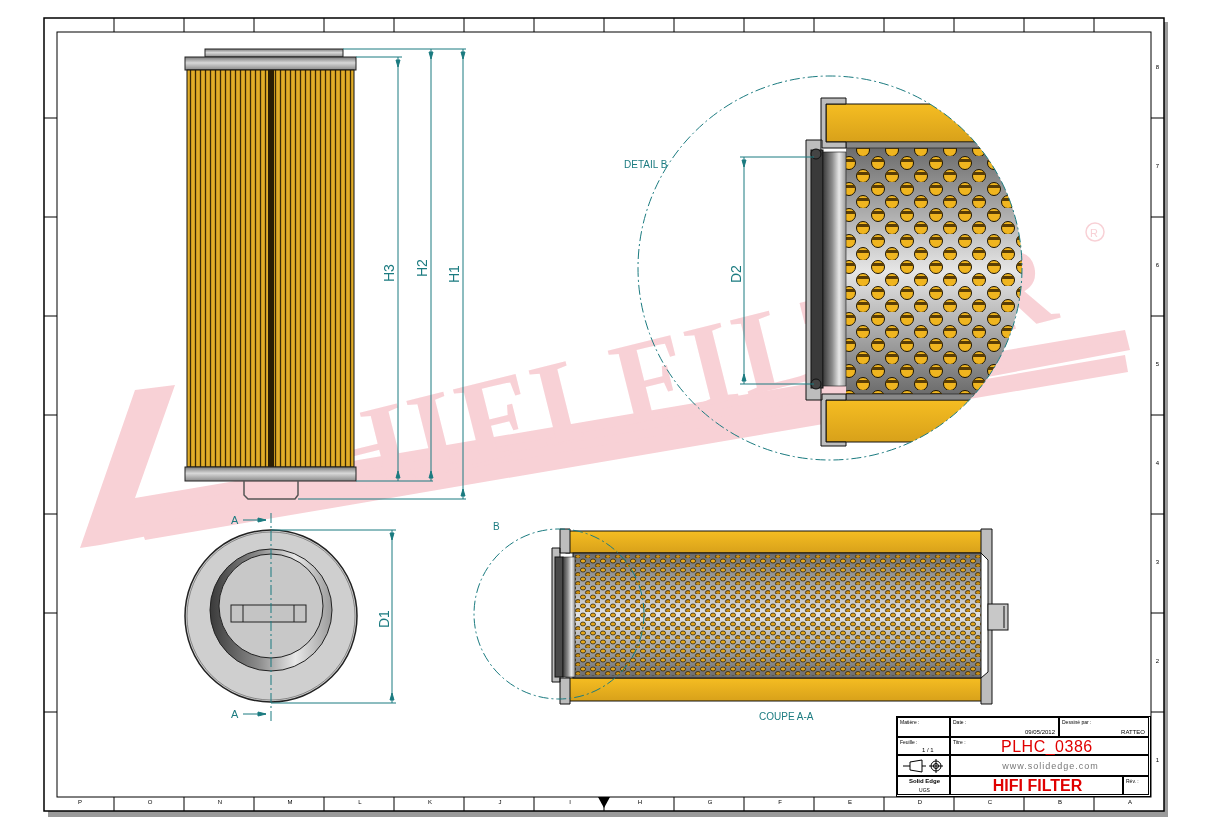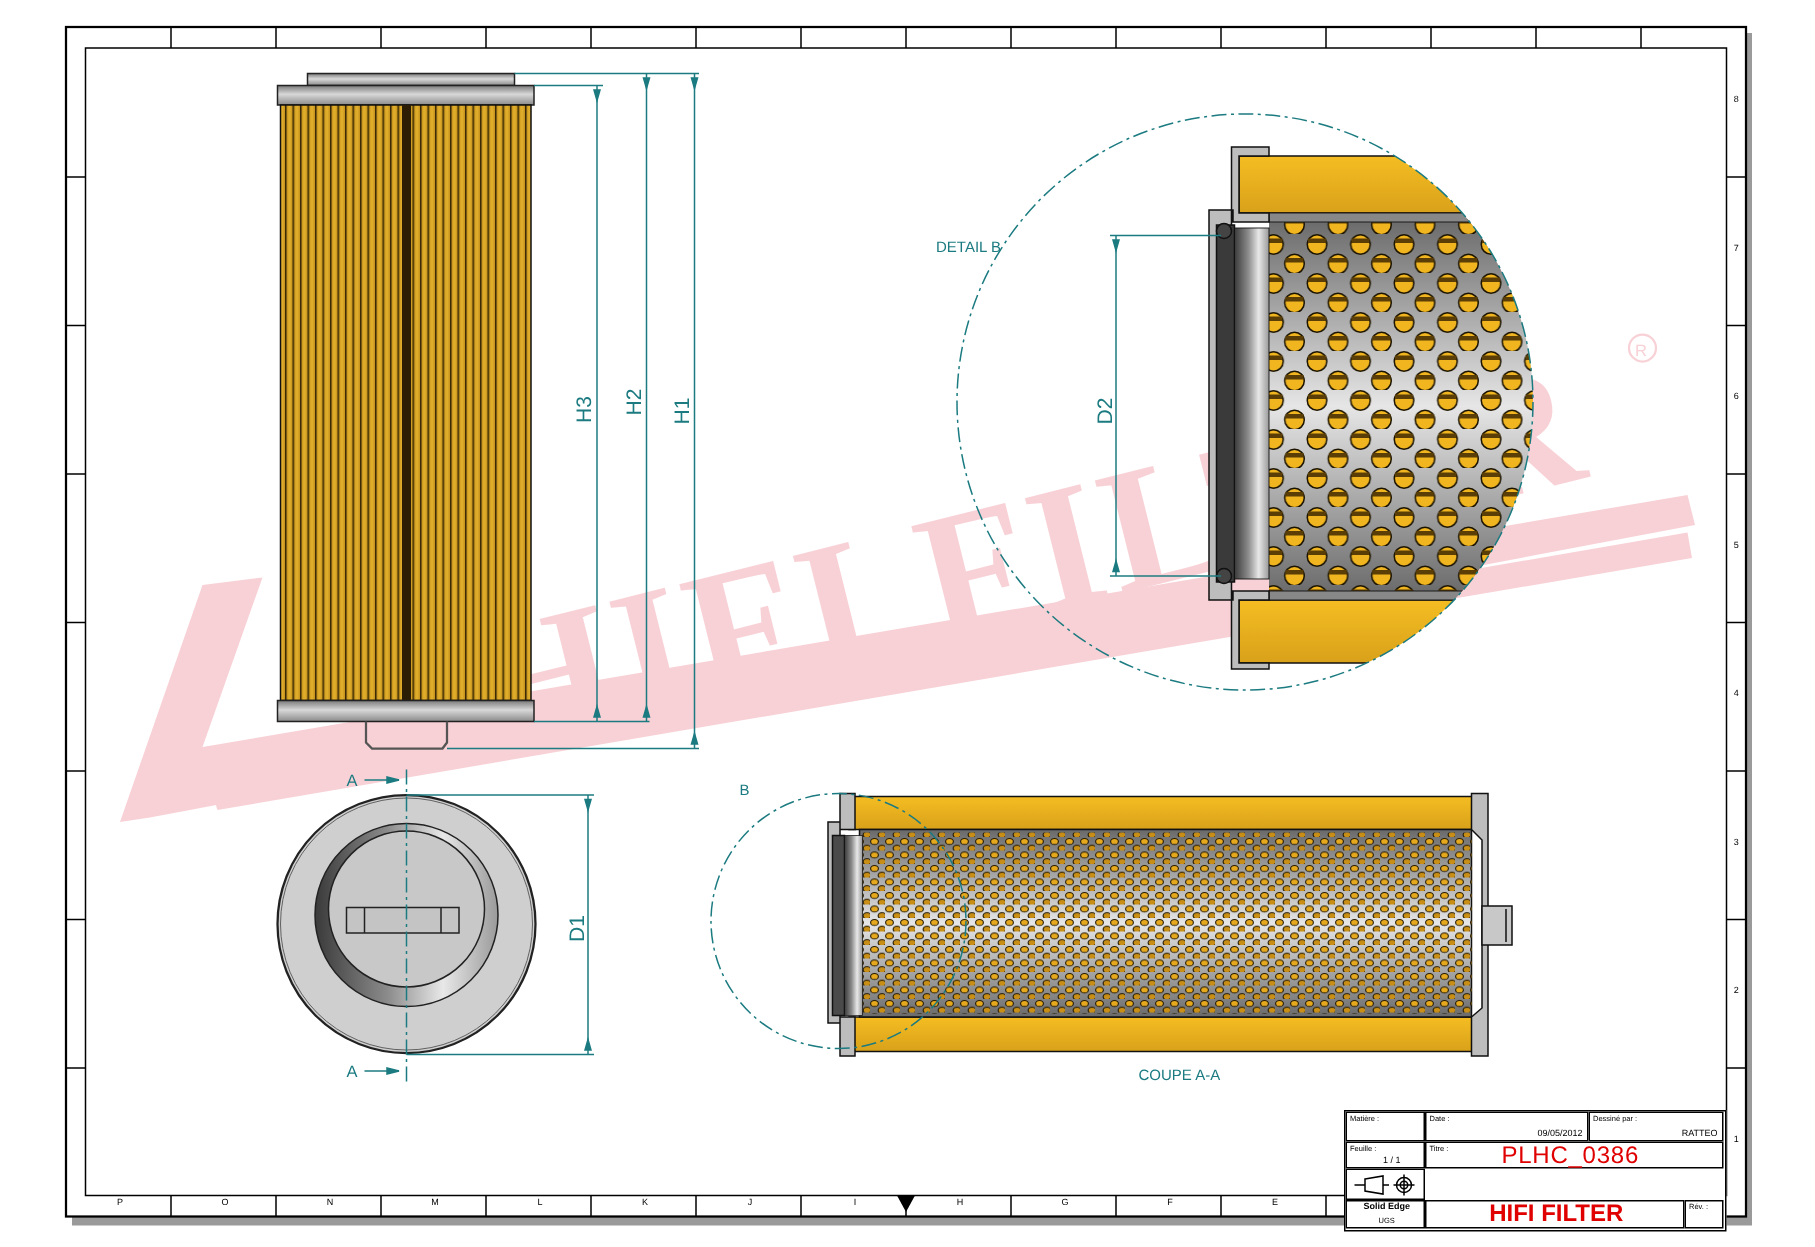--- a/index.html
+++ b/index.html
@@ -245,21 +245,21 @@
     <span class="zone-label" style="left:0;width:13px;top:32px">8</span>
     <span class="zone-label" style="left:0;width:13px;top:131px">7</span>
     <span class="zone-label" style="left:0;width:13px;top:230px">6</span>
     <span class="zone-label" style="left:0;width:13px;top:329px">5</span>
     <span class="zone-label" style="left:0;width:13px;top:428px">4</span>
     <span class="zone-label" style="left:0;width:13px;top:527px">3</span>
     <span class="zone-label" style="left:0;width:13px;top:626px">2</span>
     <span class="zone-label" style="left:0;width:13px;top:725px">1</span>
   </div>
 
-  <div class="abs" style="left:896px;top:716px;width:255px;height:81px;border:1.5px solid #000;box-sizing:border-box;background:#fff;margin-top:24px;">
+  <div class="abs" style="left:896px;top:716px;width:255px;height:81px;border:1.5px solid #000;box-sizing:border-box;background:#fff;">
     <div class="tb-cell" style="left:0;top:0;width:53px;height:20px;">
       <span class="tb-label">Matière :</span>
     </div>
     <div class="tb-cell" style="left:53px;top:0;width:109px;height:20px;">
       <span class="tb-label">Date :</span>
       <span class="tb-val" style="right:3px;bottom:1px;font-size:6px;">09/05/2012</span>
     </div>
     <div class="tb-cell" style="left:162px;top:0;width:90px;height:20px;">
       <span class="tb-label">Dessiné par :</span>
       <span class="tb-val" style="right:3px;bottom:1px;font-size:6px;">RATTEO</span>
@@ -276,20 +276,23 @@
       <svg width="53" height="21">
         <line x1="5" y1="10" x2="12" y2="10" stroke="#000"></line>
         <path d="M12 6 L24 4 L24 16 L12 14 Z" fill="none" stroke="#000"></path>
         <line x1="24" y1="10" x2="28" y2="10" stroke="#000"></line>
         <circle cx="38" cy="10" r="5" fill="none" stroke="#000"></circle>
         <circle cx="38" cy="10" r="2.5" fill="none" stroke="#000"></circle>
         <line x1="31" y1="10" x2="45" y2="10" stroke="#000"></line>
         <line x1="38" y1="3" x2="38" y2="17" stroke="#000"></line>
       </svg>
     </div>
+    <div class="tb-cell" style="left:53px;top:38px;width:199px;height:21px;">
+      <span class="tb-val" style="left:0;width:199px;text-align:center;top:5px;font-size:9px;color:#777;letter-spacing:1px;">www.solidedge.com</span>
+    </div>
     <div class="tb-cell" style="left:0;top:59px;width:53px;height:19px;">
       <span class="tb-val" style="left:0;width:53px;text-align:center;top:1px;font-size:6px;font-weight:bold;">Solid Edge</span>
       <span class="tb-val" style="left:0;width:53px;text-align:center;top:10px;font-size:5px;">UGS</span>
     </div>
     <div class="tb-cell" style="left:53px;top:59px;width:173px;height:19px;">
       <span class="tb-val" style="left:0;width:173px;text-align:center;top:0;font-size:16px;font-weight:bold;color:#e00000;">HIFI FILTER</span>
     </div>
     <div class="tb-cell" style="left:226px;top:59px;width:26px;height:19px;">
       <span class="tb-label">Rév. :</span>
     </div>

